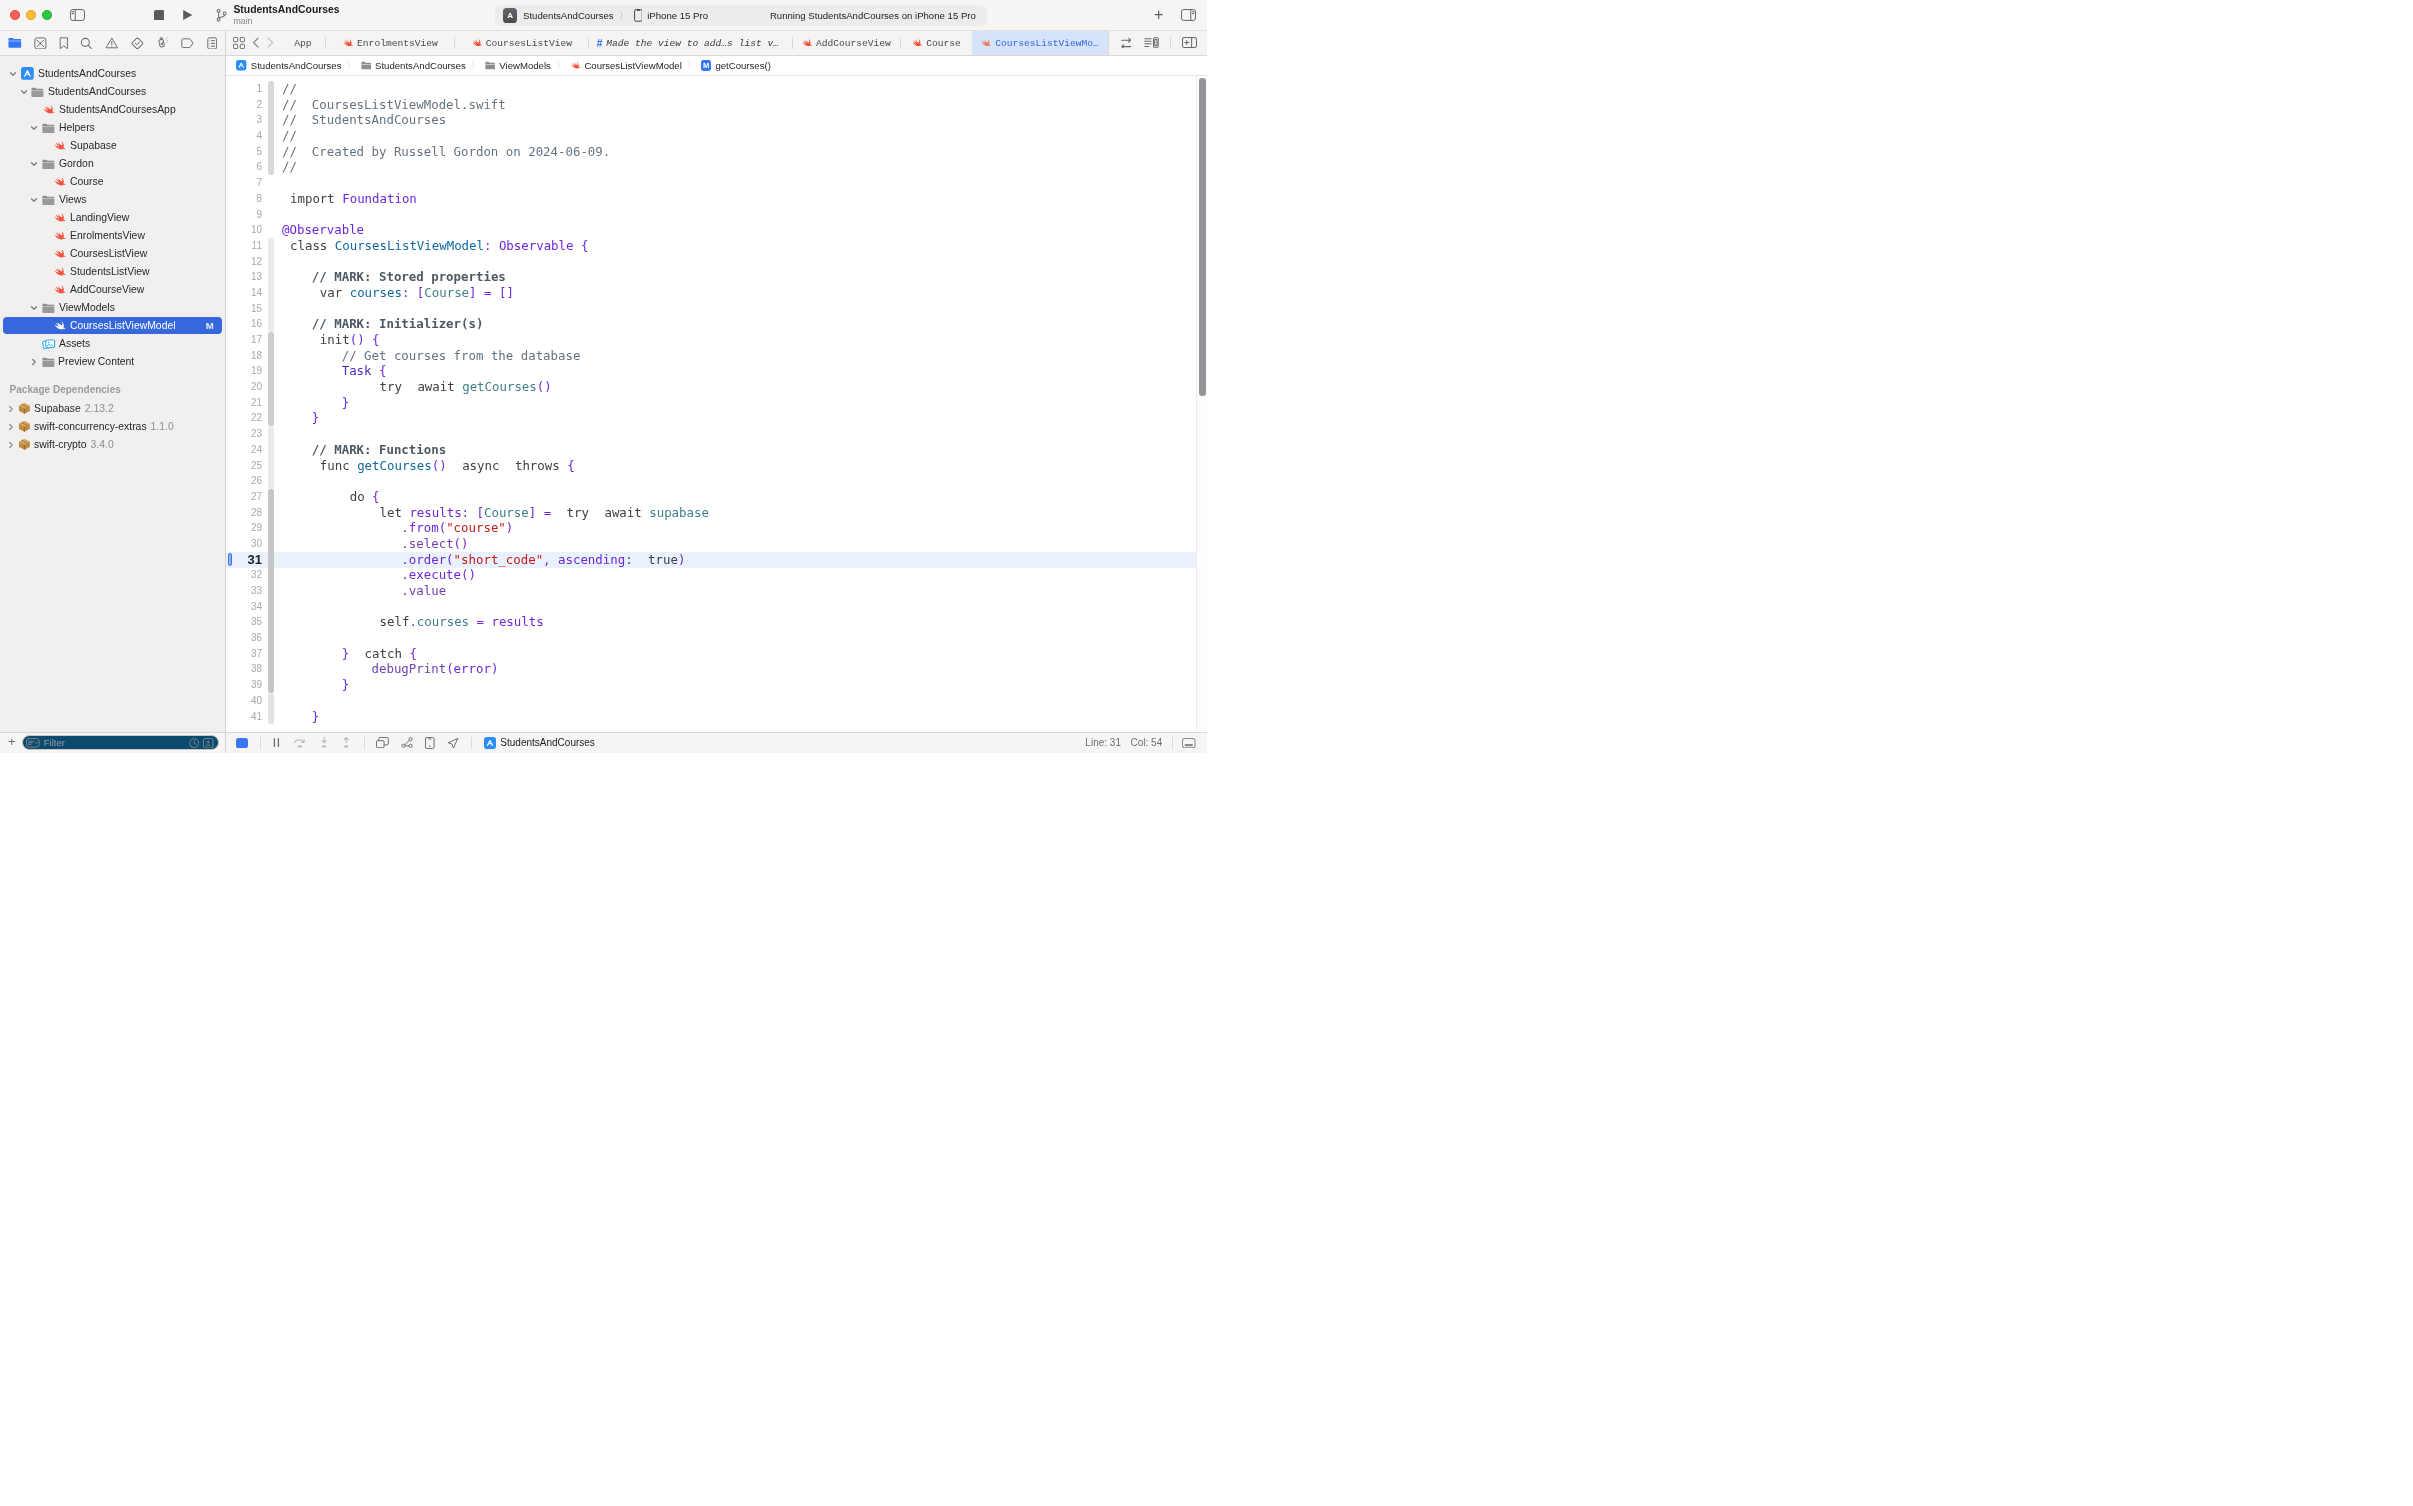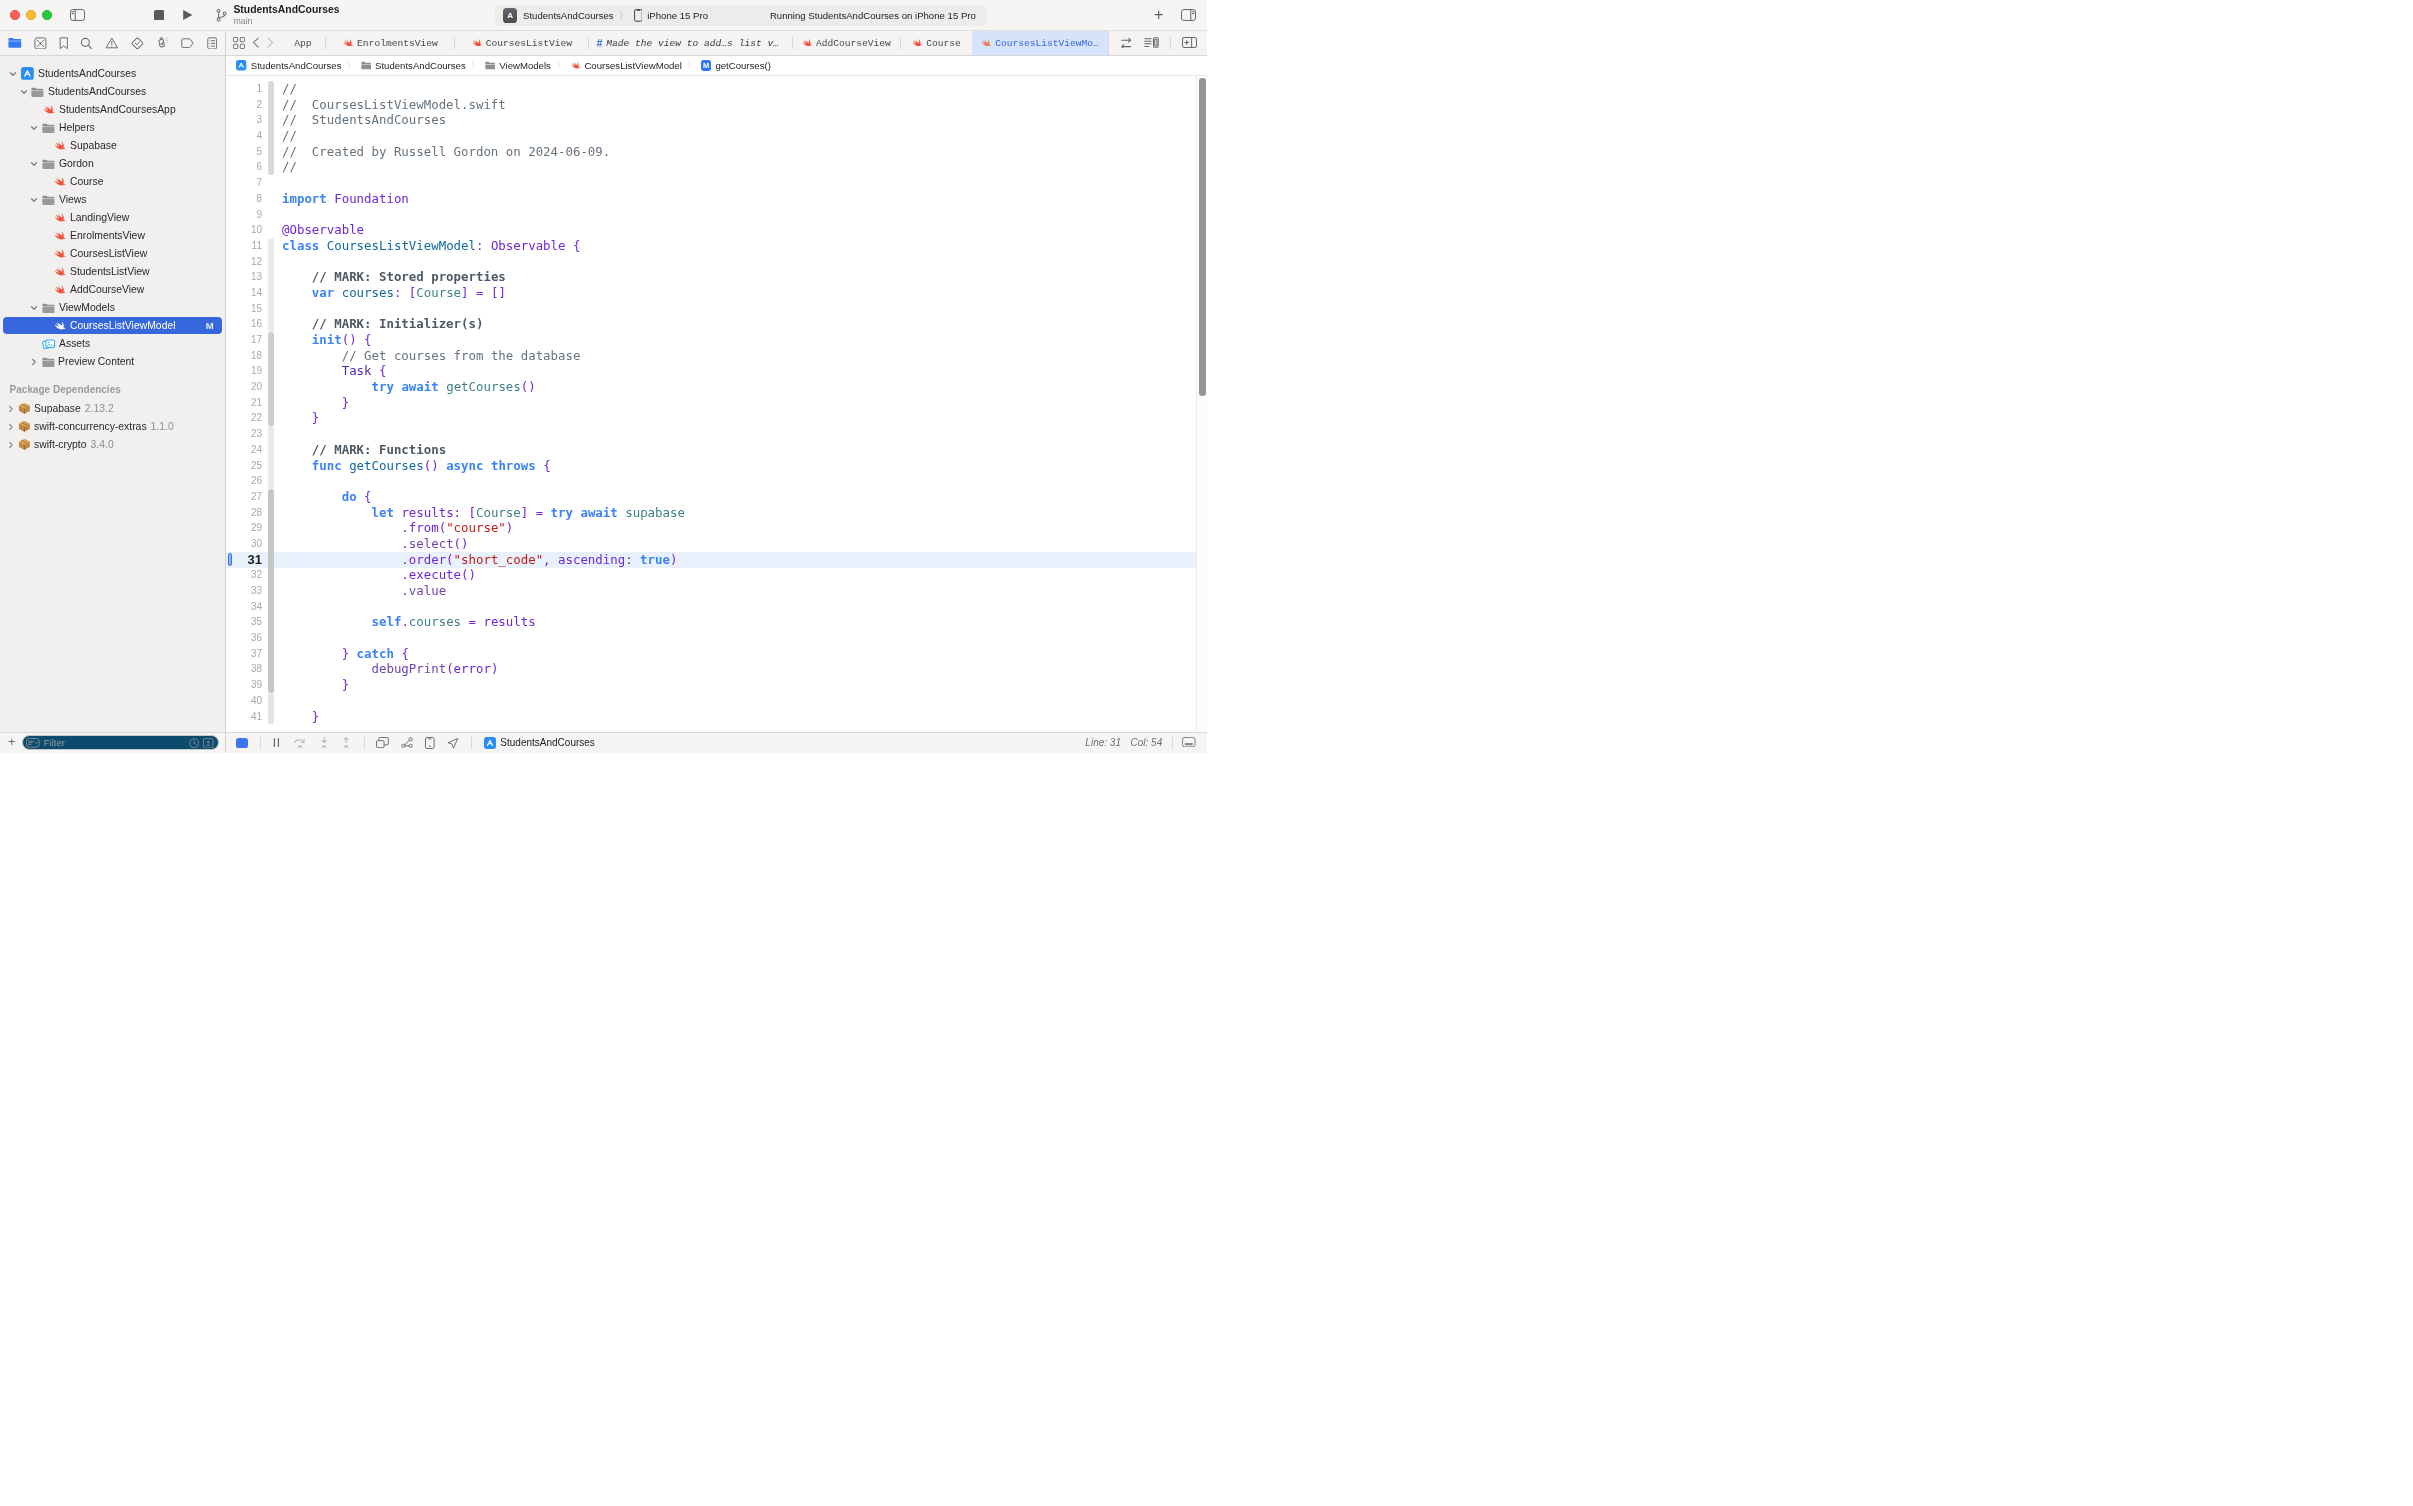--- a/index.html
+++ b/index.html
@@ -77,37 +77,37 @@
   .hl-line { position:absolute; left:0; right:11.2px; height:15.7px; background:#E9F1FC; }
   .hl-pill { position:absolute; left:1.6px; width:4px; height:12.8px; border:1.2px solid #3E72E0; background:#8FB6F3; border-radius:2.8px; }
   .gutter { position:absolute; left:0; top:5px; width:36px; text-align:right;
             font-size:10px; color:#A8A8AD; font-family:"Liberation Sans",sans-serif; }
   .gutter div { height:15.7px; line-height:15.7px; }
   .gutter .cur { color:#1d1d1f; font-weight:600; font-size:13px; }
   .ribbon { position:absolute; left:42px; top:5px; width:5.6px; }
   .ribbon div { position:absolute; left:0; width:5.6px; border-radius:2.8px; }
   .code { position:absolute; left:56px; top:5px; right:11.2px; white-space:pre; }
   .code .cl { height:15.7px; line-height:15.7px; }
-  .cm{color:#65737F;} .cmb{color:#4C5964;font-weight:700;} .kw{color:#3b82f6;font-weight:700;}
+  .cm{color:#65737F;} .cmb{color:#4C5964;font-weight:700;} .kw{color:#404040;font-weight:400;margin-left:8px;}
   .dcl{color:#0F68A0;} .typ{color:#3E8087;} .pur{color:#6F42AF;} .ind{color:#4B2BBE;}
   .str{color:#C41A16;} .pln{color:#6d28d9;}
   .vscroll { position:absolute; right:0; top:0; bottom:0; width:11.2px; background:#FCFCFC; border-left:0.8px solid #ECECEC; }
   .vthumb { position:absolute; left:2.4px; top:1.6px; width:6.4px; height:318px; border-radius:3.2px; background:#939398; }
 
   
   .bottombar { height:21.5px; flex:0 0 21.5px; background:#F6F5F4; border-top:0.8px solid #D8D7D6; display:flex; align-items:center; }
   .bb-left { width:226px; flex:0 0 226px; display:flex; align-items:center; border-right:0.8px solid #D2D1D0; height:100%; padding:0 6.4px 0 8px; gap:6.4px; }
   .plus-btn { color:#68686D; font-size:12.8px; font-weight:400; line-height:1; }
   .filterpill { flex:1; height:15px; border:0.8px solid #C9C8C7; background:#0c4a6e; border-radius:8px;
                 display:flex; align-items:center; padding:0 4px 0 3.2px; gap:4px; }
   .filterpill .ph { flex:1; font-size:9.6px; color:#9A9A9E; }
   .bb-right { flex:1; display:flex; align-items:center; height:100%; padding:0 11.2px 0 9.6px; gap:12px; color:#67676C; }
   .bb-sep { width:0.8px; height:12px; background:#D9D8D7; }
   .bb-app { display:flex; align-items:center; gap:4.8px; font-size:10px; color:#1d1d1f; }
-  .bb-status { margin-left:auto; display:flex; gap:9.6px; font-size:10px; color:#6E6E73;font-style:italic; }
+  .bb-status { margin-left:auto; display:flex; align-items:center; gap:9.6px; font-size:10px; color:#6E6E73; }
   .dim { color:#B5B5B8; }
   svg { display:block; }
 </style>
 </head>
 <body>
 
 <div class="app">
 
   <div class="toolbar">
     <div class="traffic">

